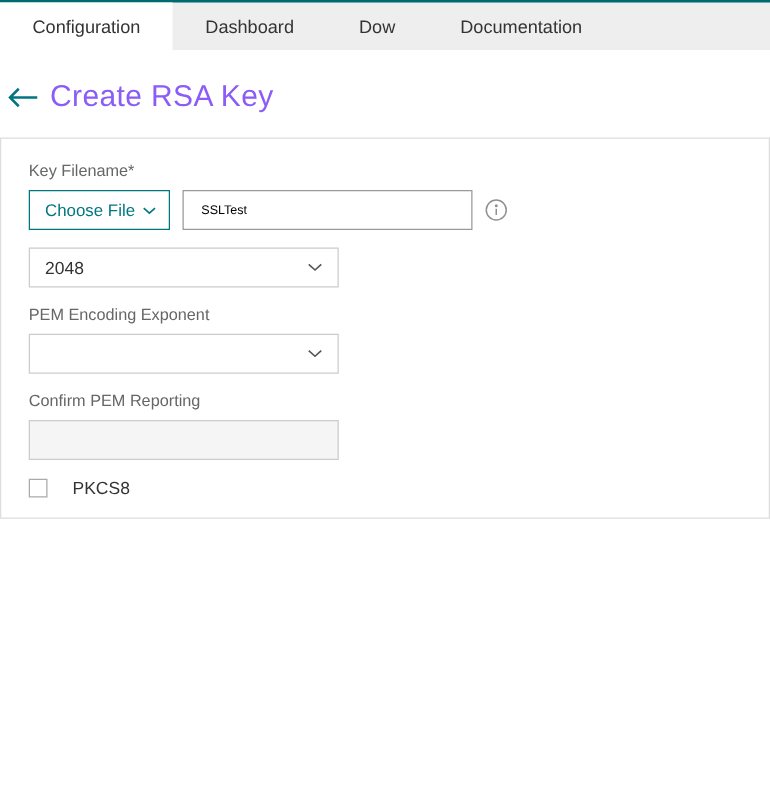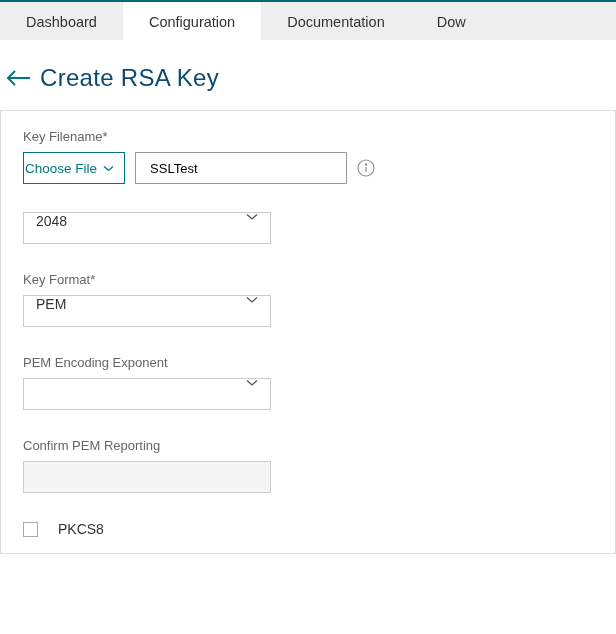--- a/index.html
+++ b/index.html
@@ -5,56 +5,56 @@
     * { box-sizing: border-box; margin: 0; padding: 0; font-family: -apple-system, BlinkMacSystemFont, "Segoe UI", Arial, sans-serif; }
     body { background: #fff; width: 616px; height: 634px; overflow: hidden; color: #333; }
     
     .tabbar { display: flex; background: #eeeeee; border-top: 2px solid #006b6f; height: 40px; }
     .tab { padding: 0 26px; line-height: 40px; font-size: 14.5px; color: #333; cursor: pointer; white-space: nowrap; }
     .tab.active { background: #fff; }
     
     .page-header { display: flex; align-items: center; gap: 10px; padding: 24px 6px 18px 6px; }
     .back-arrow { width: 24px; height: 18px; cursor: pointer; color: #007680; }
     .back-arrow svg { width: 24px; height: 18px; display: block; }
-    .page-title { font-size: 24px; font-weight: 400; color: #0c4a6e; letter-spacing: 0.3px; }
+    .page-title { font-size: 24px; font-weight: 400; color: #8b5cf6; letter-spacing: 0.3px; }
     
     .form-panel { border: 1px solid #ddd; margin: 0 0 0 0; padding: 18px 22px 6px 22px; }
     
-    .field-group { margin-bottom: 28px; }
+    .field-group { margin-bottom: 14px; }
     .field-label { font-size: 13px; color: #666; margin-bottom: 8px; display: block; }
     
     .filename-row { display: flex; align-items: center; gap: 10px; }
-    .choose-file-btn { border: 1px solid #007680; background: #fff; color: #007680; font-size: 13.5px; padding: 0 10px 0 1px; height: 32px; display: inline-flex; align-items: center; gap: 6px; cursor: pointer; }
+    .choose-file-btn { border: 1px solid #007680; background: #fff; color: #007680; font-size: 13.5px; padding: 0 10px 0 12px; height: 32px; display: inline-flex; align-items: center; gap: 6px; cursor: pointer; }
     .choose-file-btn svg { width: 11px; height: 7px; }
-    .filename-input { border: 1px solid #999; height: 32px; padding: 0 14px; font-size: 13px; width: 212px; outline: none; }
+    .filename-input { border: 1px solid #999; height: 32px; padding: 0 14px; font-size: 10px; width: 232px; outline: none; }
     .filename-input::placeholder { color: #999; }
     .info-icon { width: 18px; height: 18px; color: #909090; cursor: pointer; }
     .info-icon svg { width: 18px; height: 18px; display: block; }
     
     .select-wrap { position: relative; width: 248px; }
-    .select-box { width: 100%; height: 32px; border: 1px solid #ccc; background: #fff; padding: 0 12px; font-size: 14px; display: flex; align-items: flex-start; justify-content: space-between; cursor: pointer; }
+    .select-box { width: 100%; height: 32px; border: 1px solid #ccc; background: #fff; padding: 0 12px; font-size: 14px; display: flex; align-items: center; justify-content: space-between; cursor: pointer; }
     .select-box span { color: #333; }
     .select-box.empty span { color: #999; }
     .select-caret { width: 12px; height: 8px; }
     .select-caret svg { width: 12px; height: 8px; display: block; color: #555; }
     
     .text-input { width: 248px; height: 32px; border: 1px solid #ccc; background: #f5f5f5; padding: 0 12px; font-size: 14px; outline: none; }
     
     .checkbox-row { display: flex; align-items: center; gap: 20px; margin-top: 4px; margin-bottom: 10px; }
     .checkbox { width: 15px; height: 15px; border: 1px solid #aaa; background: #fff; cursor: pointer; }
     .checkbox-label { font-size: 14px; color: #333; }
   </style>
 </head>
 <body>
 
 <div class="tabbar">
+  <div class="tab active">Configuration</div>
   <div class="tab">Dashboard</div>
-  <div class="tab active">Configuration</div>
+  <div class="tab">Dow</div>
   <div class="tab">Documentation</div>
-  <div class="tab">Dow</div>
 </div>
 
 <div class="page-header">
   <span class="back-arrow">
     <svg viewBox="0 0 24 18" fill="none" stroke="currentColor" stroke-width="2">
       <path d="M9 2 L2 9 L9 16 M2 9 L24 9"></path>
     </svg>
   </span>
   <h1 class="page-title">Create RSA Key</h1>
 </div>
@@ -88,33 +88,20 @@
         <span class="select-caret">
             <svg viewBox="0 0 12 8" fill="none" stroke="currentColor" stroke-width="1.3">
               <path d="M1 1.5 L6 6 L11 1.5"></path>
             </svg>
           </span>
       </div>
     </div>
   </div>
 
 
-  <div class="field-group">
-    <label class="field-label">Key Format*</label>
-    <div class="select-wrap">
-      <div class="select-box">
-        <span>PEM</span>
-        <span class="select-caret">
-            <svg viewBox="0 0 12 8" fill="none" stroke="currentColor" stroke-width="1.3">
-              <path d="M1 1.5 L6 6 L11 1.5"></path>
-            </svg>
-          </span>
-      </div>
-    </div>
-  </div>
 
   <div class="field-group">
     <label class="field-label">PEM Encoding Exponent</label>
     <div class="select-wrap">
       <div class="select-box empty">
         <span></span>
         <span class="select-caret">
             <svg viewBox="0 0 12 8" fill="none" stroke="currentColor" stroke-width="1.3">
               <path d="M1 1.5 L6 6 L11 1.5"></path>
             </svg>

